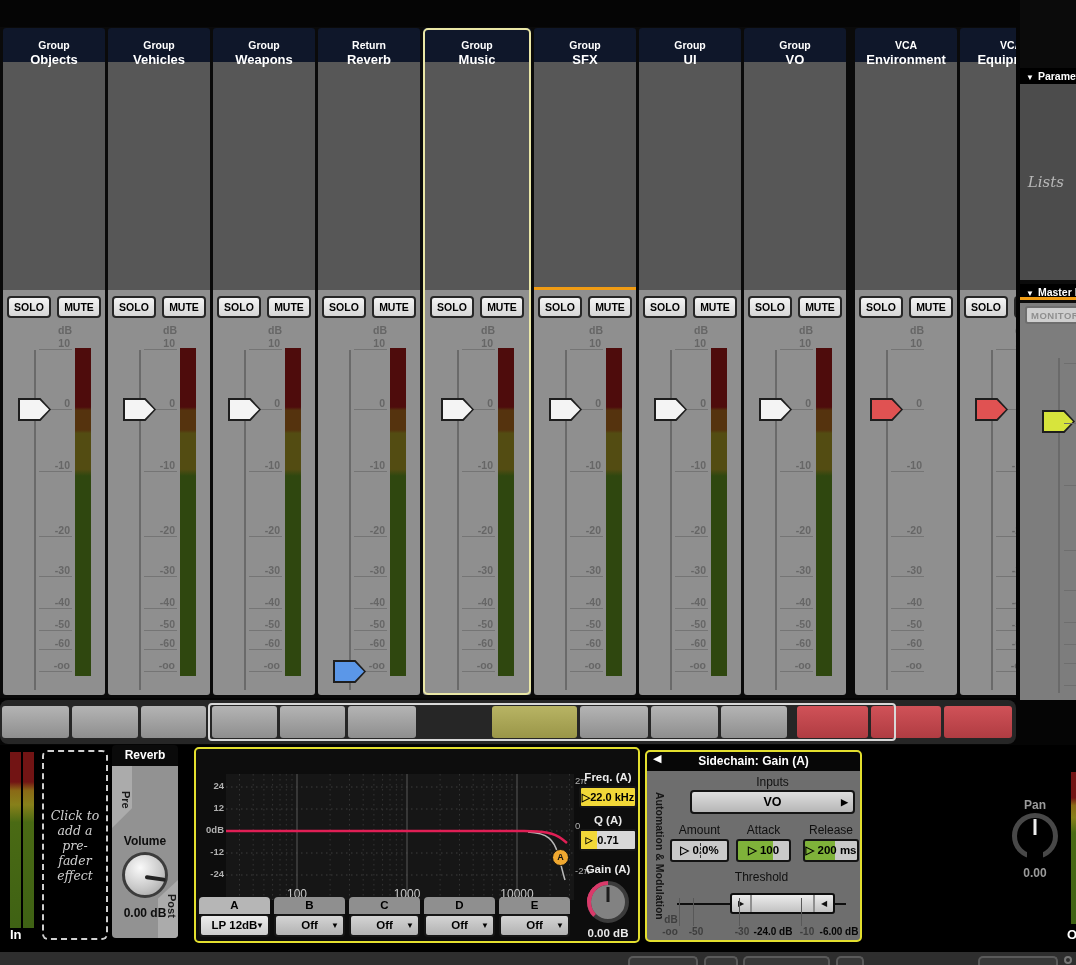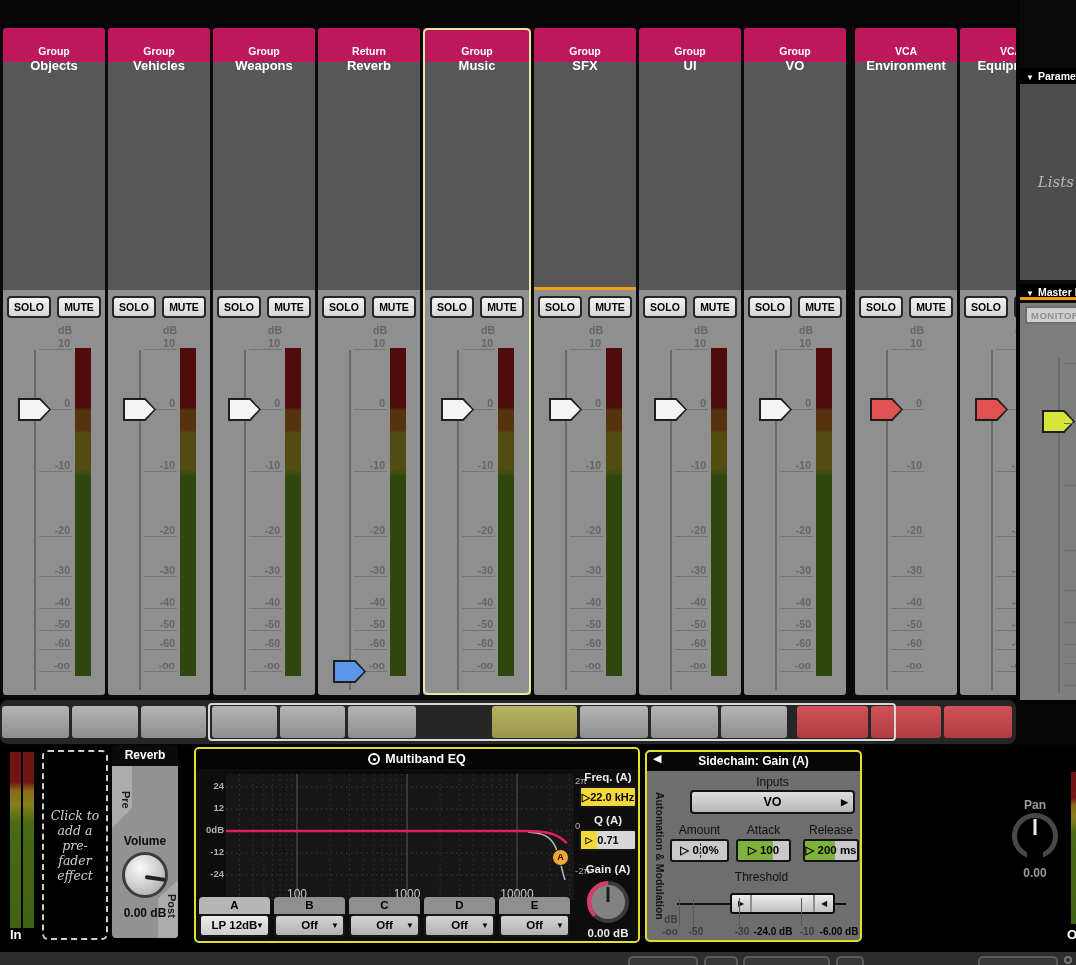--- a/index.html
+++ b/index.html
@@ -15,21 +15,21 @@
   .tab.inactive { background:#a9a9a9; }
   .tab.plus { background:#161616; border:1px solid #4e4e4e; border-bottom:none; color:#6e6e6e;
               width:76px; text-align:center; padding:0; }
 
   
   .mixer-wrap { position:absolute; left:0; top:27px; width:1016px; height:671px; background:#0a0a0a; overflow:hidden; }
   .strip-row { display:flex; padding:1px 0 0 3px; align-items:flex-start; }
   .strip { width:102px; margin-right:3px; flex:none; position:relative; }
   .strip.selected { width:108px; outline:2px solid #eae7a6; outline-offset:-2px; border-radius:5px; }
   .strip.gap-before { margin-left:6px; }
-  .strip-header { height:34px; background:#be185d; border-radius:3px 3px 0 0; text-align:center; color:#fff; padding-top:16px; }
+  .strip-header { height:34px; background:#0f172a; border-radius:3px 3px 0 0; text-align:center; color:#fff; padding-top:10px; }
   .strip-type { font-size:10.5px; font-weight:bold; line-height:14px; }
   .strip-name { font-size:13px;  font-weight:bold; line-height:16px; }
   .strip-body { height:633px; }
   .strip-deckarea { height:228px; background:#575757; }
   .strip.accent .strip-deckarea { border-bottom:3px solid #f09c14; }
   .strip-faderarea { height:405px; background:#8f8f8f; border-radius:0 0 3px 3px; }
   .sm-row { height:34px; display:flex; justify-content:center; gap:6px; padding-top:6px; }
   .btn-sm { width:44px; height:22px; background:linear-gradient(#f4f4f4,#d6d6d6); border:2px solid #262626;
             border-radius:4px; font-size:10.5px; font-weight:bold; color:#000; font-family:inherit; }
   .scale { position:relative; width:102px; margin:0 auto; height:371px; }
@@ -45,21 +45,21 @@
                clip-path:polygon(0 0,68% 0,100% 50%,68% 100%,0 100%); }
 
   
   .right-panel { position:absolute; left:1020px; top:0; width:56px; height:700px; background:#0b0b0b; overflow:hidden; }
   .rp-header { position:absolute; left:0; width:70px; height:16px; background:#000; color:#fff;
                font-size:10.5px; font-weight:bold; line-height:16px; white-space:nowrap; }
   .rp-header .tri { color:#fff; font-size:8px; margin:0 4px 0 6px; }
   .rp-params { top:68px; }
   .rp-lists { position:absolute; left:0; top:84px; width:56px; height:196px; background:#4c4c4c;
               display:flex; align-items:center; justify-content:flex-end;
-              font-family:"DejaVu Serif", serif; font-style:italic; color:#b8b8b8; font-size:15px; padding-right:2px; }
+              font-family:"DejaVu Serif", serif; font-style:italic; color:#b8b8b8; font-size:15px; padding-right:12px; }
   .rp-master-h { top:284px; border-bottom:3px solid #f09c14; }
   .rp-masterarea { position:absolute; left:0; top:303px; width:56px; height:397px; background:#7d7d7d; }
   .monitor-btn { position:absolute; left:5px; top:3px; width:70px; height:18px; background:#cfcfcf;
                  border:2px solid #6e6e6e; border-radius:3px; color:#8f8f8f; font-size:9.5px; font-weight:bold;
                  font-family:inherit; letter-spacing:0.5px; text-align:left; padding-left:4px; }
   .m-track { position:absolute; left:38px; top:55px; width:2px; height:335px; background:#6a6a6a; }
   .m-handle { position:absolute; left:22px; top:107px; width:33px; height:23px;
               background:#1e1e1e; clip-path:polygon(0 0,68% 0,100% 50%,68% 100%,0 100%); }
   .m-handle .handle-in { background:#d7e43c; }
   .mtick { position:absolute; left:44px; width:12px; height:1px; background:#6e6e6e; }
@@ -758,21 +758,20 @@
         <div class="fp-tab fp-post">Post</div>
         <div class="fp-vol-label">Volume</div>
         <div class="fp-knob">
             <div class="fp-pointer"></div>
           </div>
         <div class="fp-value">0.00 dB</div>
       </div>
     </div>
 
     <div class="eq-panel">
-      <div class="panel-header"><span class="radio-ico"></span><span>Multiband EQ</span></div>
 
       <div class="eq-ylab" style="top:31px">24</div>
       <div class="eq-ylab" style="top:53px">12</div>
       <div class="eq-ylab" style="top:75px">0dB</div>
       <div class="eq-ylab" style="top:97px">-12</div>
       <div class="eq-ylab" style="top:119px">-24</div>
 
       <div class="eq-graph">
         <svg id="eq-svg" width="348" height="126" viewBox="0 0 348 126">
             <line x1="0" y1="13" x2="348" y2="13" stroke="#3d3d3d" stroke-dasharray="1.5,3.5"></line>

